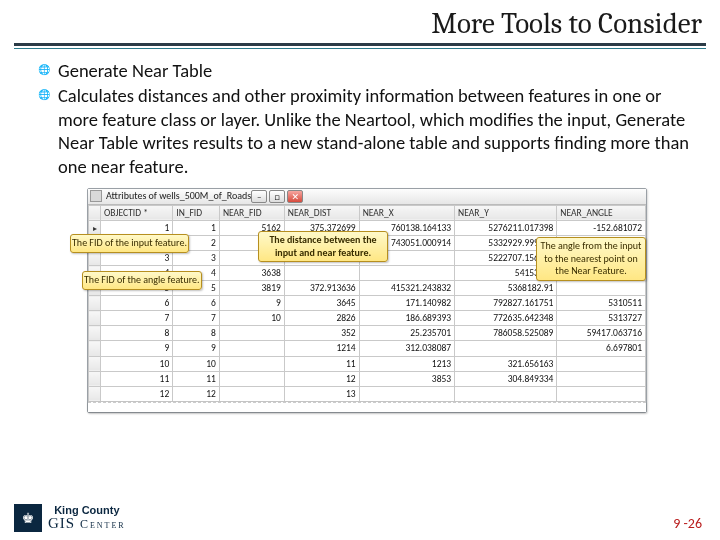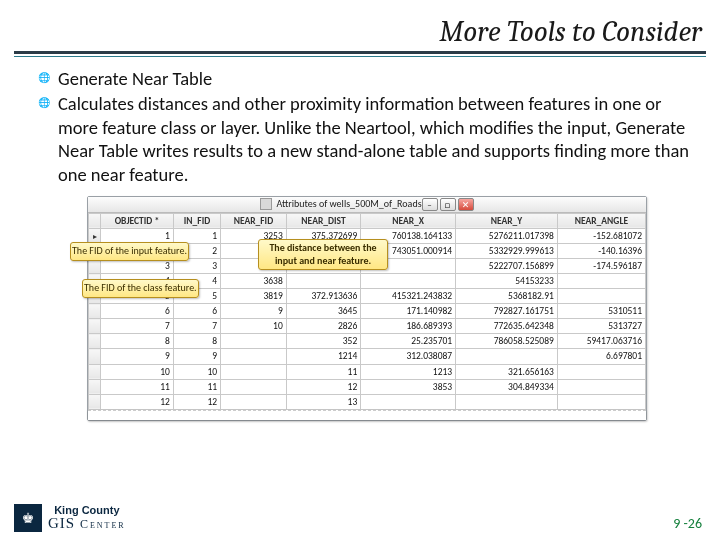--- a/index.html
+++ b/index.html
@@ -8,58 +8,57 @@
     height: 540px;
     background: #fff;
     font-family: Calibri, "Segoe UI", Arial, sans-serif;
     position: relative;
     overflow: hidden;
   }
   .title {
     font-family: Cambria, Georgia, serif;
     font-size: 29px;
     text-align: right;
-    padding: 15px 18px 3px 0;
+    padding: 7px 18px 3px 0;
     color: #1a1a1a;
-    font-style: italic;
   }
   .title-rule-thick { height: 3px; background: #2b3b47; margin: 0 14px 2px 14px; }
   .title-rule-thin  { height: 1px; background: #2b7a8c; margin: 0 14px 0 14px; }
   .content { padding: 8px 24px 0 38px; font-size: 18.5px; line-height: 1.27; color: #111; }
   .li { display: flex; margin: 2px 0; }
   .bullet { flex: 0 0 20px; font-size: 10px; padding-top: 5px; color:#2b7a8c; }
   .li-body { flex: 1; }
   .figure-wrap { text-align: center; margin-top: 6px; }
   .figure {
     display: inline-block;
     width: 560px;
     border: 1px solid #9aa0a6;
     background: #fff;
     border-radius: 2px;
     font-size: 10px;
     box-shadow: 1px 1px 2px rgba(0,0,0,.15);
   }
   .fig-titlebar {
-    display:flex; align-items:center; justify-content:center;
+    display:flex; align-items:center; justify-content:flex-start;
     background: linear-gradient(#fdfdfd,#e6e6e6);
     border-bottom:1px solid #bbb; padding:1px 2px;
   }
   .fig-titlebar .left { display:flex; align-items:center; gap:4px; color:#222; }
   .fig-titlebar .ticon { width:12px; height:12px; background:#d9d9d9; border:1px solid #999; }
   .win-btns { display:flex; gap:2px; }
   .wb { width:16px; height:13px; border:1px solid #888; background:linear-gradient(#fff,#ddd); border-radius:2px; display:flex; align-items:center; justify-content:center; font-size:9px; }
   .wb.close { background:linear-gradient(#f7a6a0,#d64a3c); color:#fff; }
   table.data { border-collapse: collapse; width:100%; font-size:9.5px; }
   table.data th, table.data td {
     border:1px solid #c9c9c9; padding:1px 3px; text-align:right;
     white-space:nowrap; overflow:hidden;
   }
   table.data th {
     background: linear-gradient(#f7f7f7,#e7e7e7);
-    font-weight:700; color:#333; text-align:center;
+    font-weight:400; color:#333; text-align:left;
   }
   table.data td.rowhead {
     background: linear-gradient(#f7f7f7,#e7e7e7);
     width:12px;
   }
   table.data tr.sel td.rowhead::before {
     content:"▸"; color:#333; font-size:8px;
   }
   .callout {
     position:absolute;
@@ -89,21 +88,21 @@
   .logo { display:flex; align-items:center; gap:6px; }
   .logo-mark {
     width:28px; height:28px; background:#0b2740;
     display:flex; align-items:center; justify-content:center;
     color:#fff; font-family:Georgia,serif; font-size:14px;
   }
   .logo-text { line-height:1; }
   .logo-text .kc { font-family: Verdana, sans-serif; font-size:11px; font-weight:600; color:#0b2740;text-align:center; }
   .logo-text .gis { font-family: Georgia, serif; font-size:15px; letter-spacing:1px; color:#0b2740; }
   .logo-text .gis .ctr { font-variant: small-caps; font-size:12px; letter-spacing:2px; }
-  .pagenum { font-size:14px; color:#15803d; }
+  .pagenum { font-size:14px; color:#b91c1c; }
 </style>
 </head>
 <body>
 
 <div class="title">More Tools to Consider</div>
 <div class="title-rule-thick"></div>
 <div class="title-rule-thin"></div>
 
 <div class="content">
   <div class="li">
@@ -139,21 +138,21 @@
           <th>NEAR_X</th>
           <th>NEAR_Y</th>
           <th>NEAR_ANGLE</th>
         </tr>
           </thead>
         <tbody id="tbody">
             <tr class="sel">
               <td class="rowhead"></td>
               <td>1</td>
               <td>1</td>
-              <td>3253</td>
+              <td>5162</td>
               <td>375.372699</td>
               <td>760138.164133</td>
               <td>5276211.017398</td>
               <td>-152.681072</td>
             </tr>
             <tr>
               <td class="rowhead"></td>
               <td>2</td>
               <td>2</td>
               <td>3758</td>
@@ -260,22 +259,23 @@
               <td>13</td>
               <td></td>
               <td></td>
               <td></td>
             </tr>
           </tbody>
       </table>
       <div class="torn"></div>
 
       <div class="callout" style="left:-18px; top:45px;">The FID of the input feature.</div>
-      <div class="callout" style="left:-6px;  top:82px;">The FID of the class feature.</div>
+      <div class="callout" style="left:-6px;  top:82px;">The FID of the angle feature.</div>
       <div class="callout" style="left:170px; top:42px;font-weight:bold;">The distance between the input and near feature.</div>
+      <div class="callout" style="left:448px; top:48px;">The angle from the input to the nearest point on the Near Feature.</div>
     </div>
   </div>
 </div>
 
 <div class="footer">
   <div class="logo">
     <div class="logo-mark">♚</div>
     <div class="logo-text">
       <div class="kc">King County</div>
       <div class="gis">

